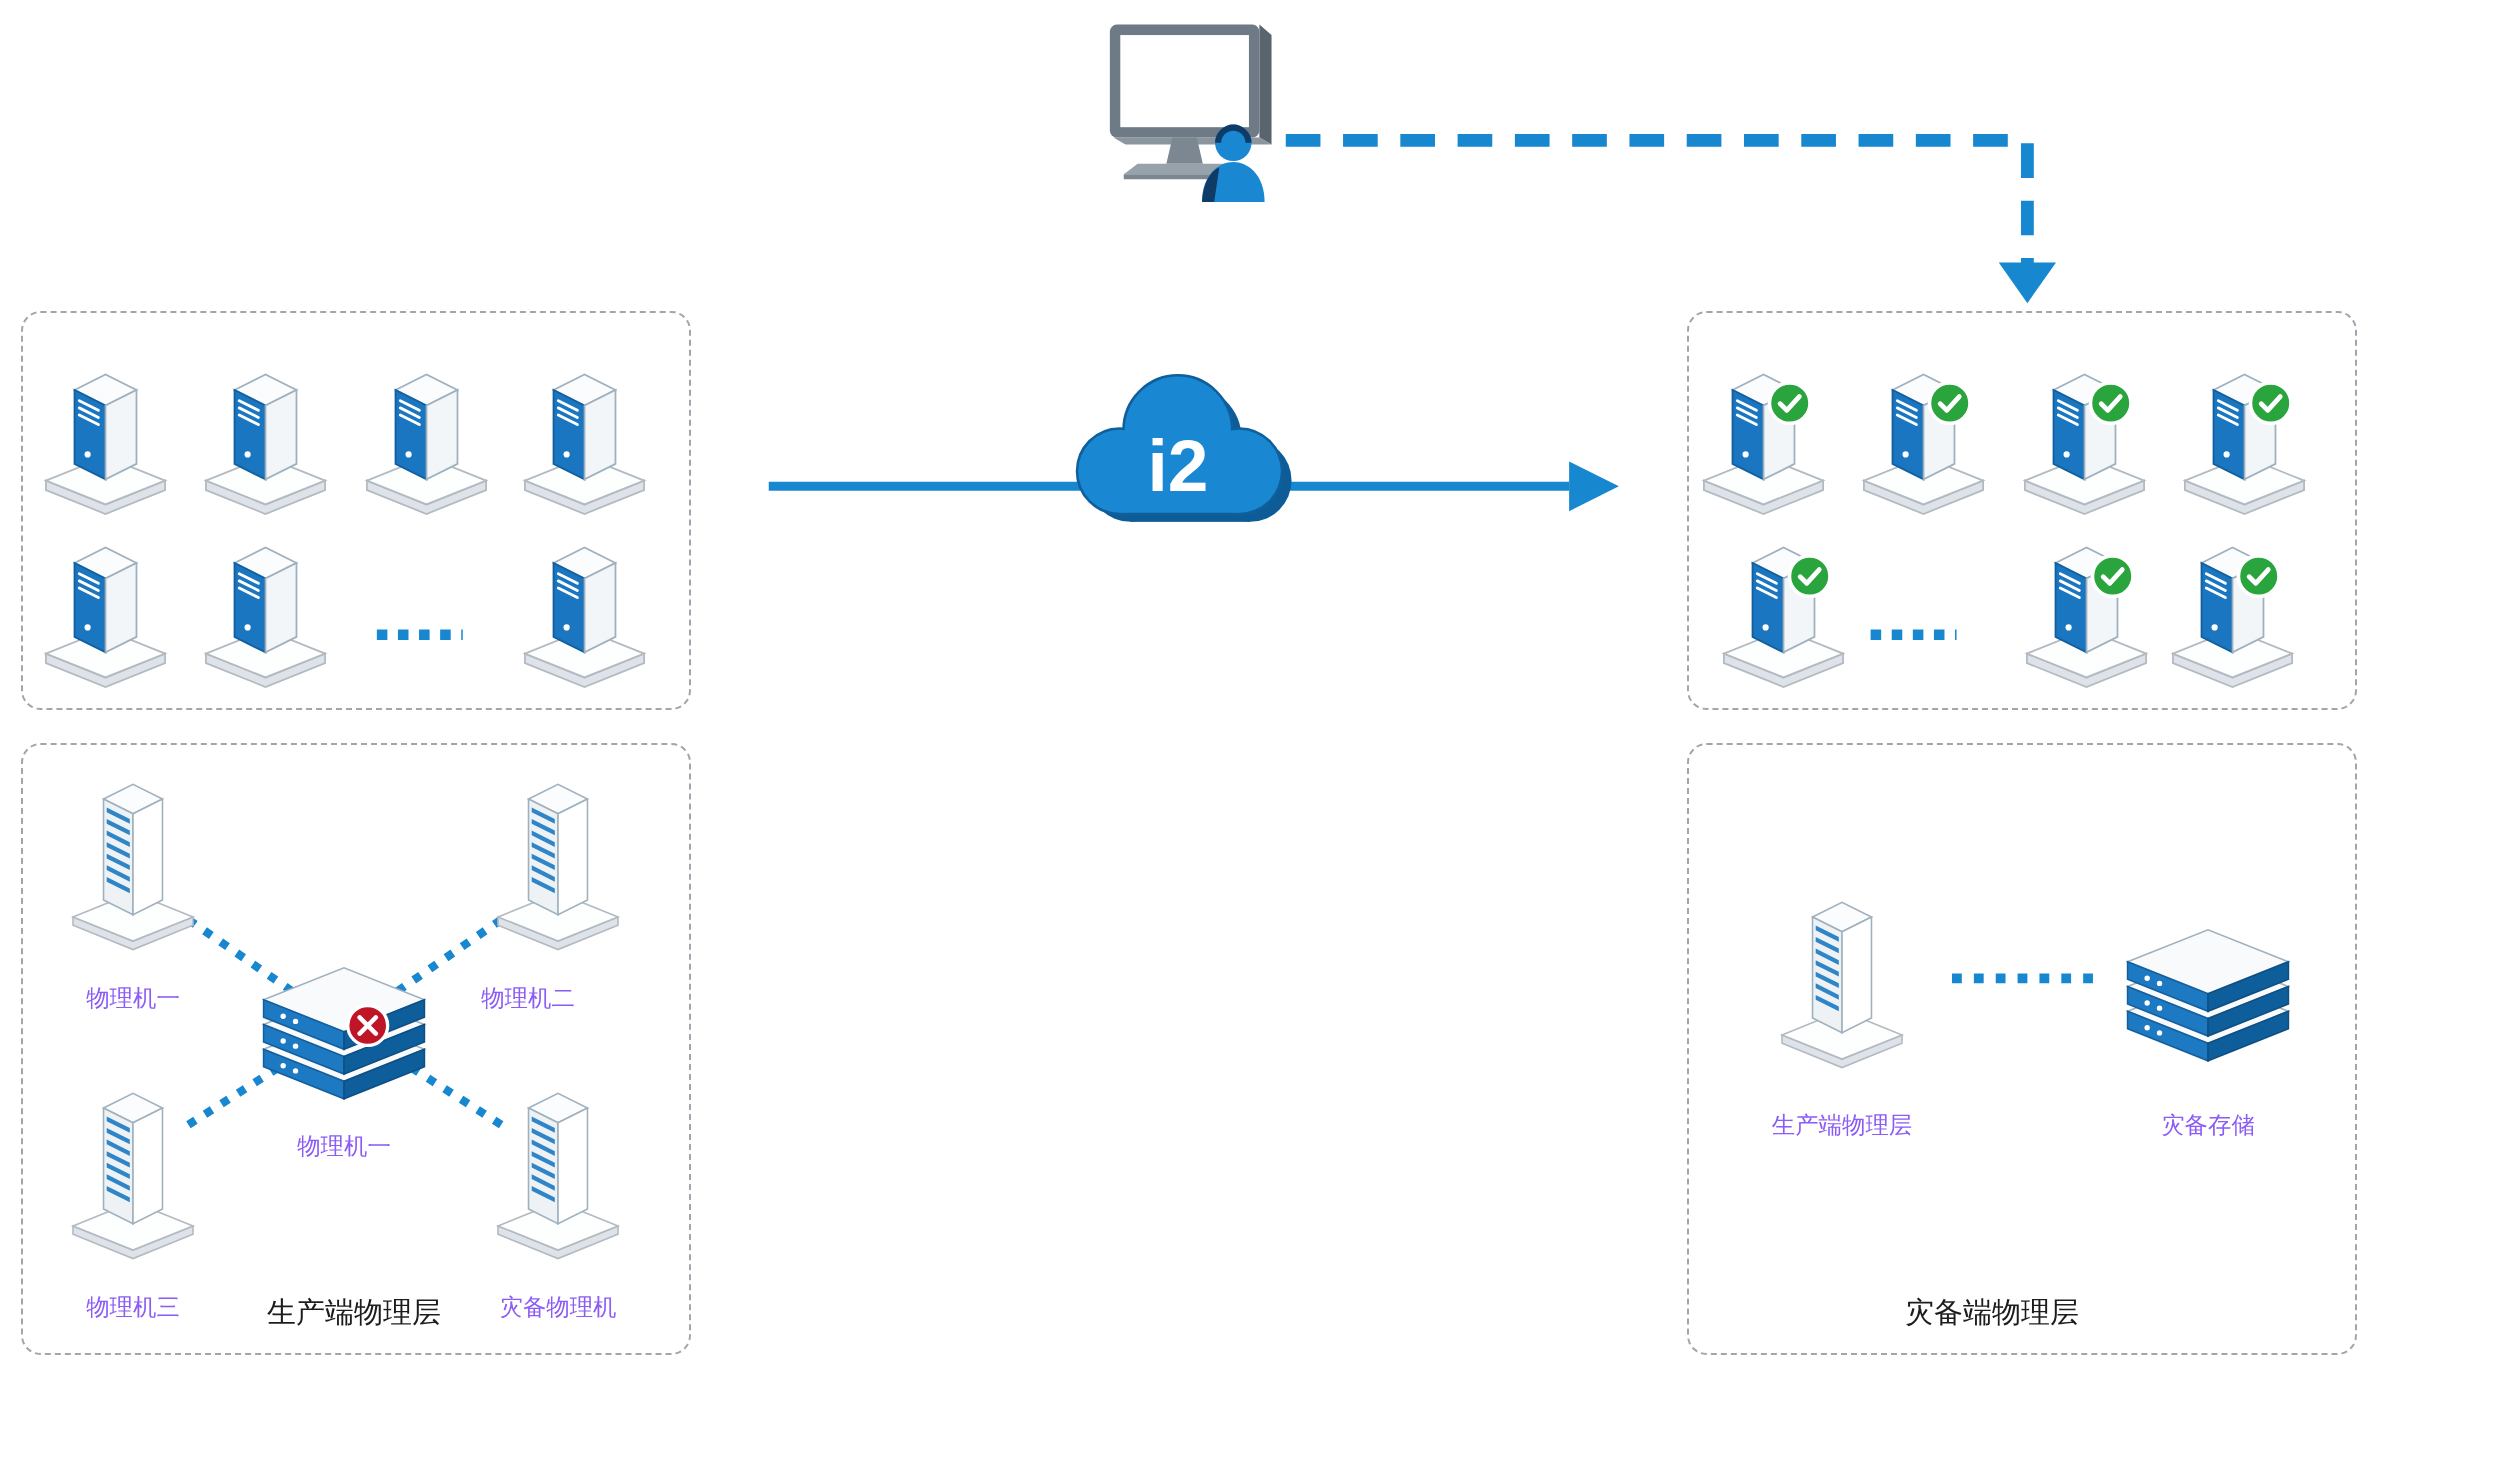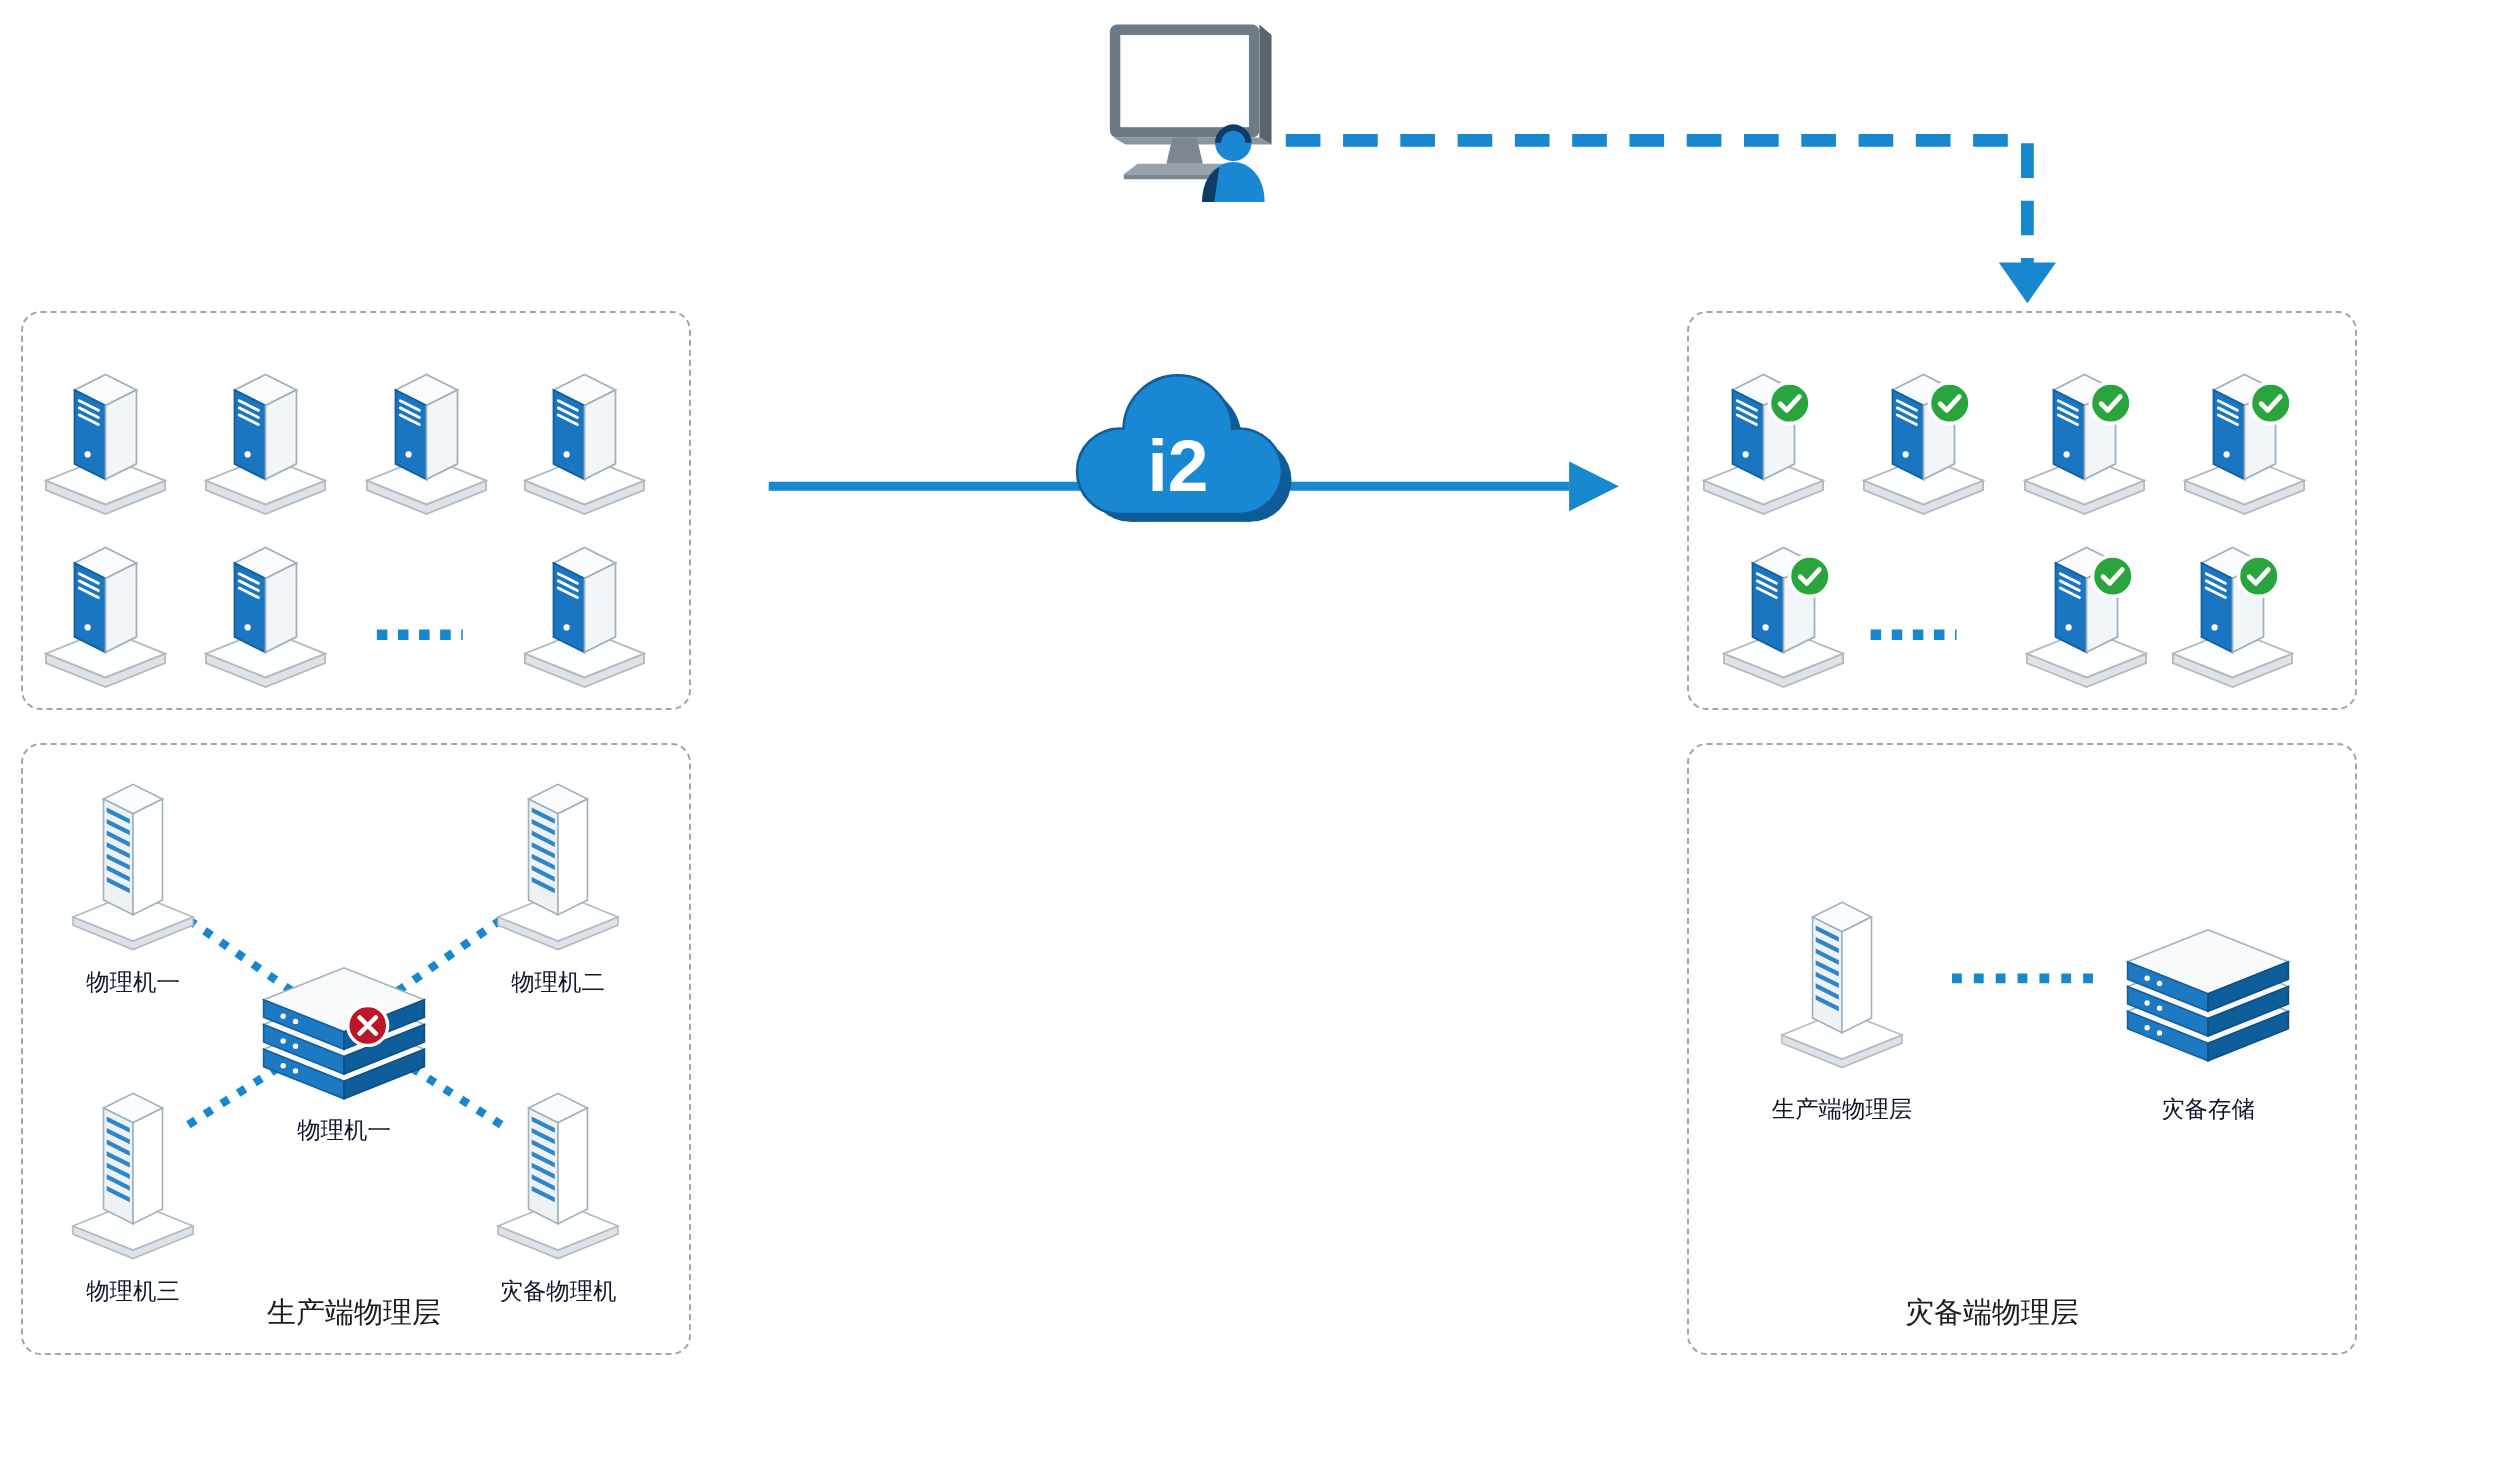--- a/index.html
+++ b/index.html
@@ -1,20 +1,20 @@
 <!DOCTYPE html>
 <html style="font-size:12px"><head>
 <meta charset="utf-8">
 <style>
   html,body{margin:0;padding:0;background:#ffffff;}
   body{font-family:"Liberation Sans", sans-serif;}
   .canvas{position:relative;width:2512px;height:1476px;background:#ffffff;overflow:hidden;}
   .abs{position:absolute;}
   .group-box{position:absolute;border:2.3px dashed #9fa6ad;border-radius:19.6px;background:transparent;}
-  .lbl{position:absolute;transform:translateX(-50%);font-size:23.4px;color:#0f172a;white-space:nowrap;}
+  .lbl{position:absolute;transform:translateX(-50%);font-size:23.4px;color:#8b5cf6;white-space:nowrap;margin-top:16px;}
   .title{position:absolute;transform:translateX(-50%);font-size:29px;color:#1c1c1c;font-weight:400;white-space:nowrap;}
   svg{display:block;}
 </style>
 </head>
 <body>
 
 <svg width="0" height="0" style="position:absolute" aria-hidden="true">
   <defs>
     <symbol id="sym-server" viewBox="0 0 120 150">
       <polygon points="10,112 60,132 110,112 110,120 60,140 10,120" fill="#dde3e8" stroke="#b3bac1" stroke-width="1.5"></polygon>
@@ -221,21 +221,21 @@
   </svg>
 
   <svg class="abs" style="left:1763px;top:877px" width="158" height="200" viewBox="0 0 150 190">
       <use href="#sym-machine"></use>
     </svg>
   <svg class="abs" style="left:2110px;top:904px" width="196" height="165" viewBox="0 0 190 160">
       <use href="#sym-storage"></use>
     </svg>
 
   <div class="lbl" style="left:133px;top:966px">物理机一</div>
-  <div class="lbl" style="left:558px;top:966px">物理机二</div>
+  <div class="lbl" style="left:528px;top:966px">物理机二</div>
   <div class="lbl" style="left:133px;top:1275px">物理机三</div>
   <div class="lbl" style="left:558px;top:1275px">灾备物理机</div>
   <div class="lbl" style="left:344px;top:1114px">物理机一</div>
   <div class="title" style="left:354px;top:1293px">生产端物理层</div>
 
   <div class="lbl" style="left:1842px;top:1093px">生产端物理层</div>
   <div class="lbl" style="left:2208px;top:1093px">灾备存储</div>
   <div class="title" style="left:1992px;top:1293px">灾备端物理层</div>
 
 </div>

